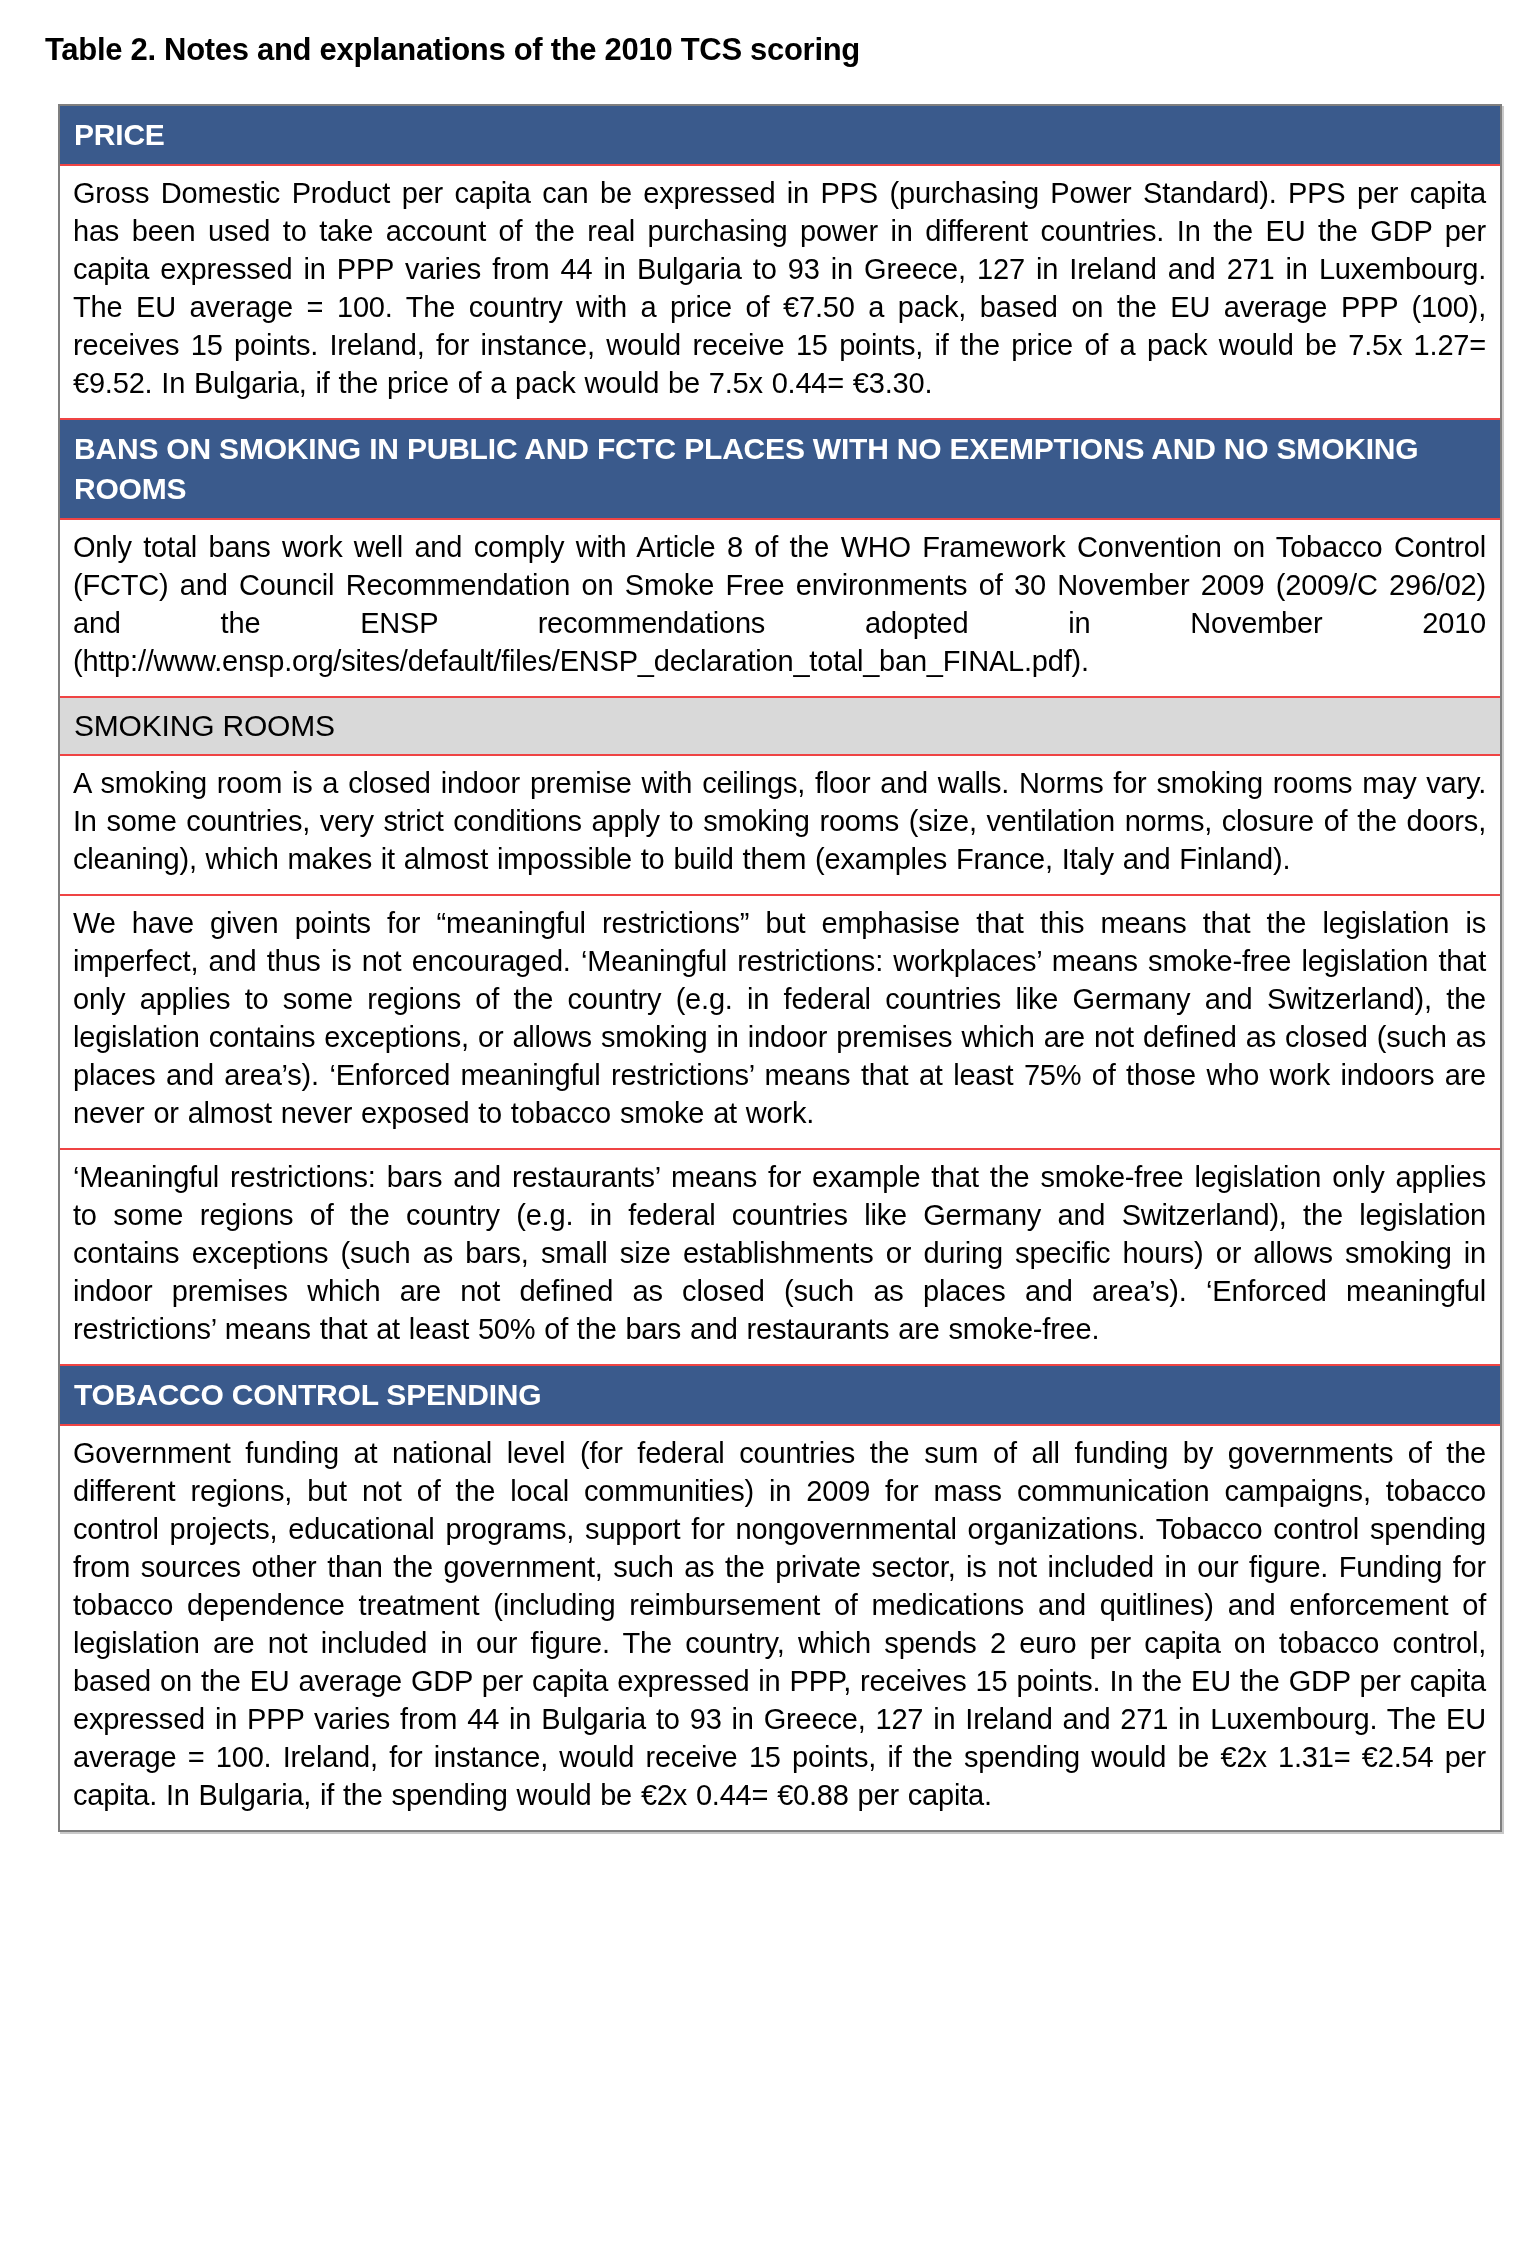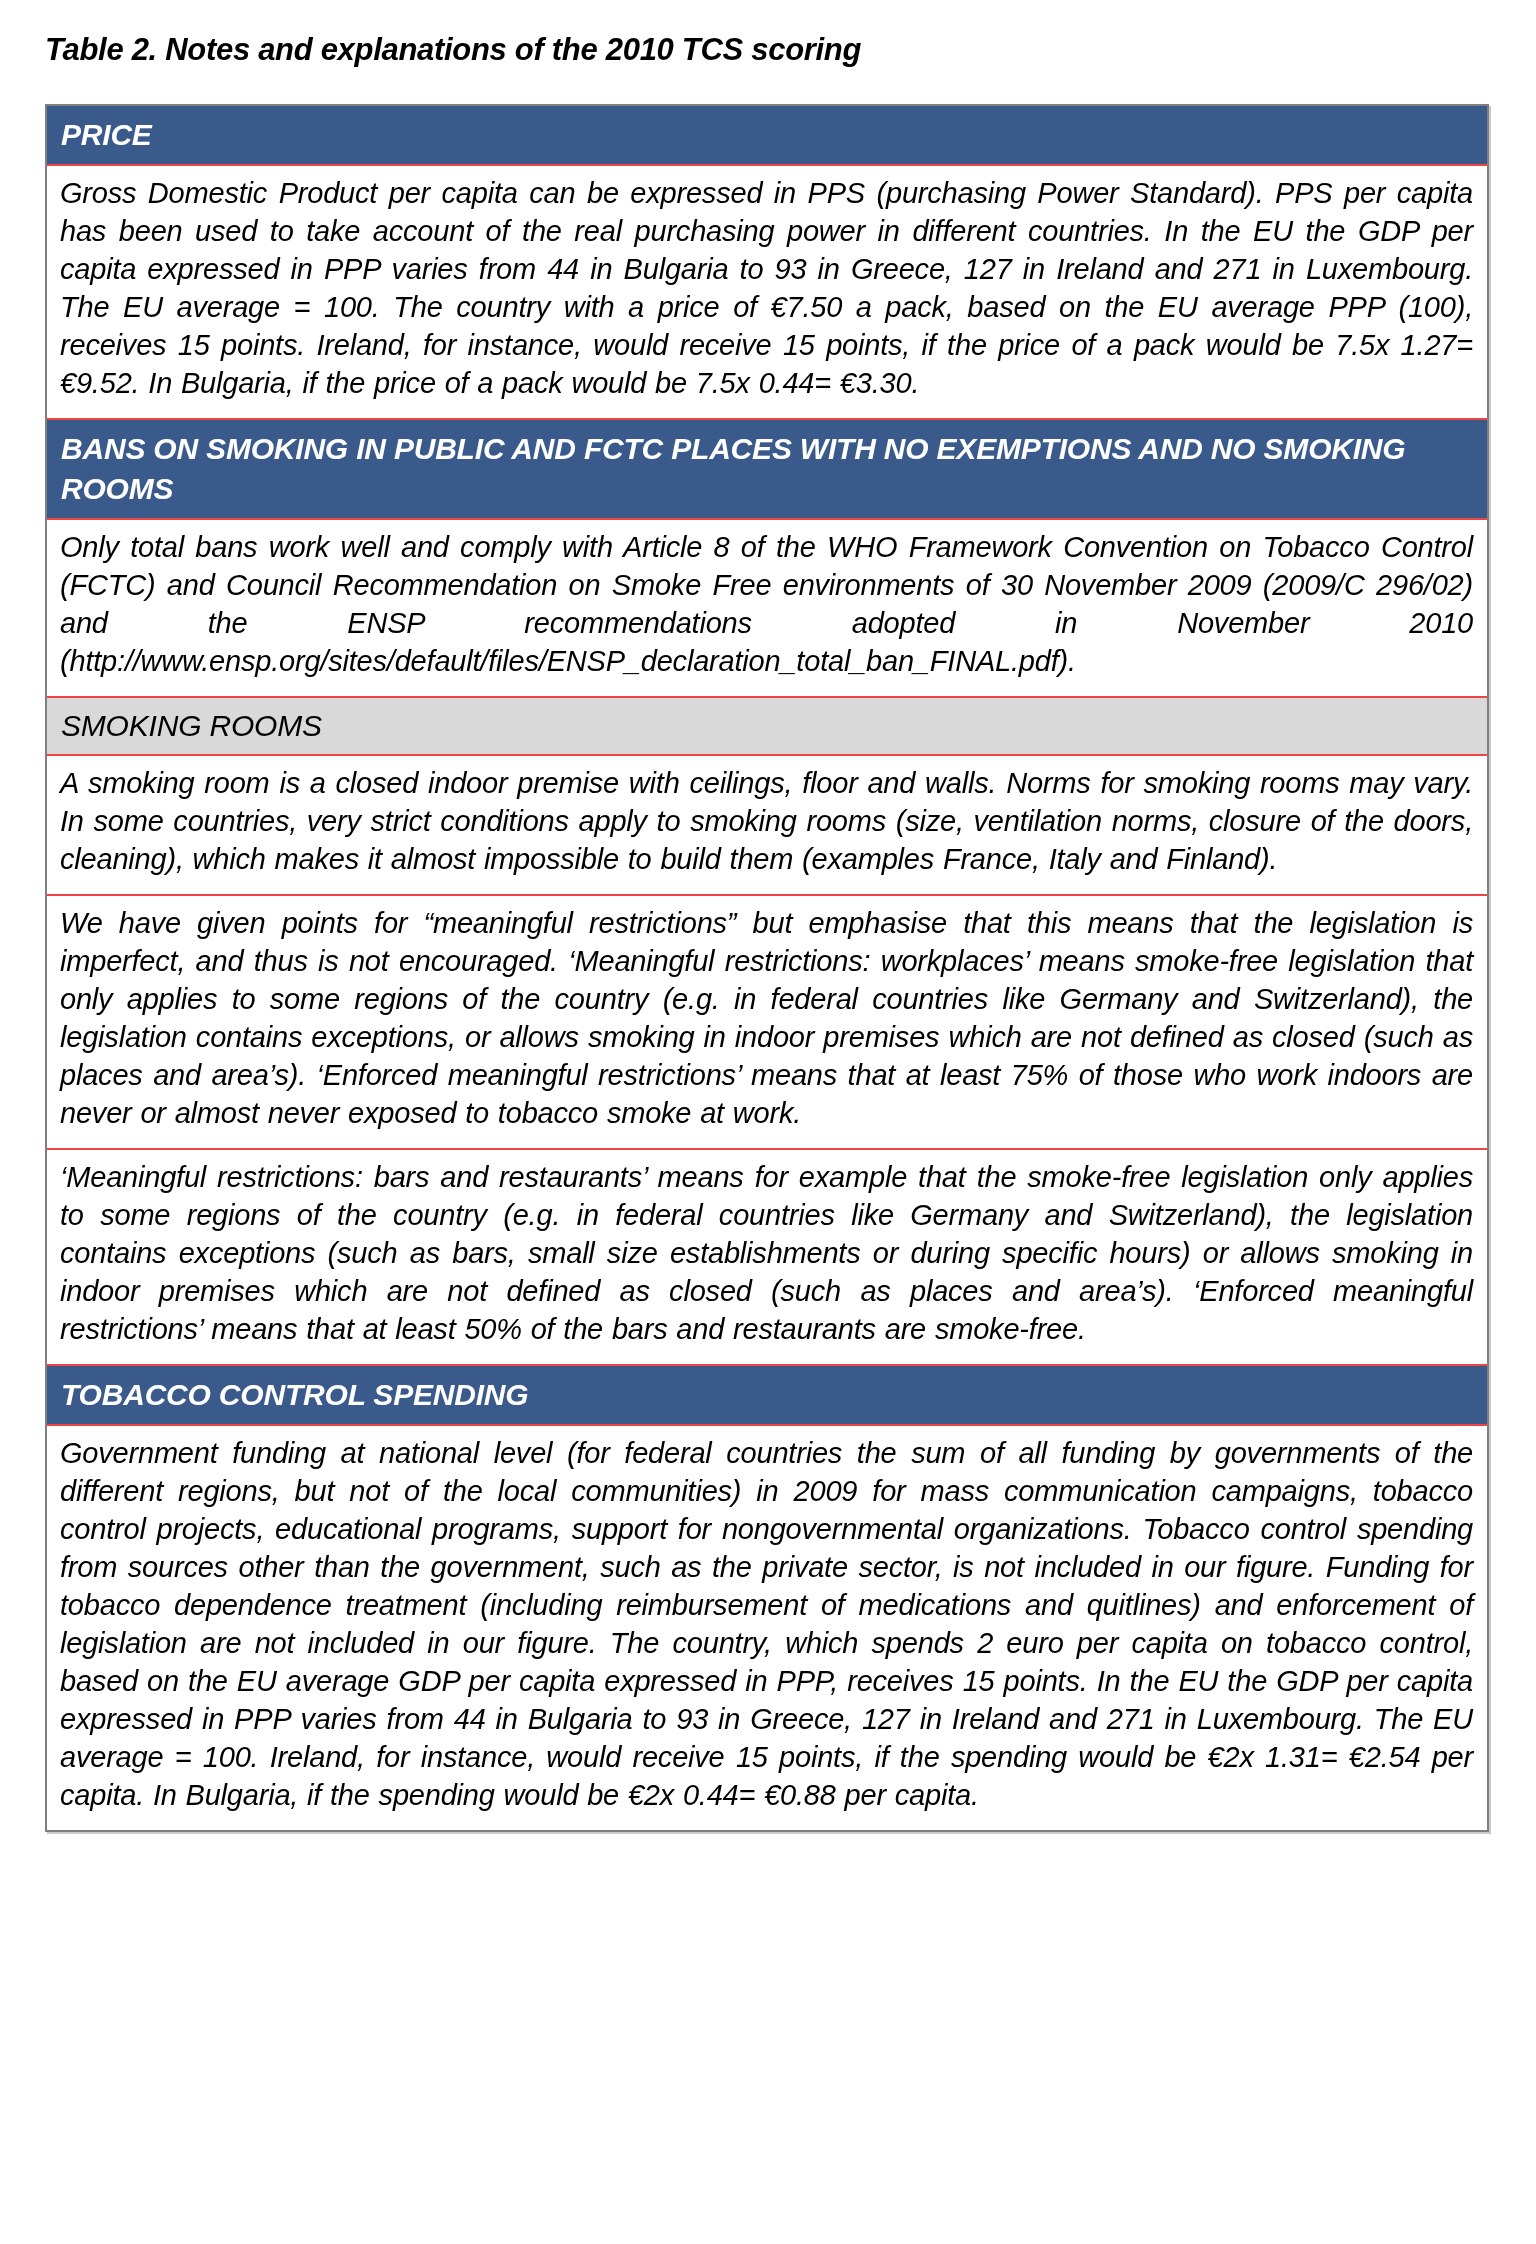--- a/index.html
+++ b/index.html
@@ -10,35 +10,35 @@
     color: #000000;
   }
   .page {
     position: relative;
     width: 1536px;
     height: 2244px;
     background: #ffffff;
     box-sizing: border-box;
     padding: 30px 46px 0 45px;
     overflow: hidden;
-    font-style: italic;
   }
   .doc-title {
     margin: 0 0 34px 0;
     font-size: 31px;
     line-height: 40px;
     font-weight: bold;
     letter-spacing: -0.3px;
   }
   .notes-table {
     width: 1444px;
     box-sizing: border-box;
     border: 2px solid #7f7f7f;
     box-shadow: 2px 2px 0 #c9c9c9;
     background: #ffffff;
+    margin-left: 13px;
   }
   .row { display: block; }
   .row + .row { border-top: 2px solid #ef4444; }
   .hdr {
     font-size: 30px;
     padding: 9px 14px;
     letter-spacing: -0.2px;
   }
   .hdr.blue {
     background: #3a5a8c;

